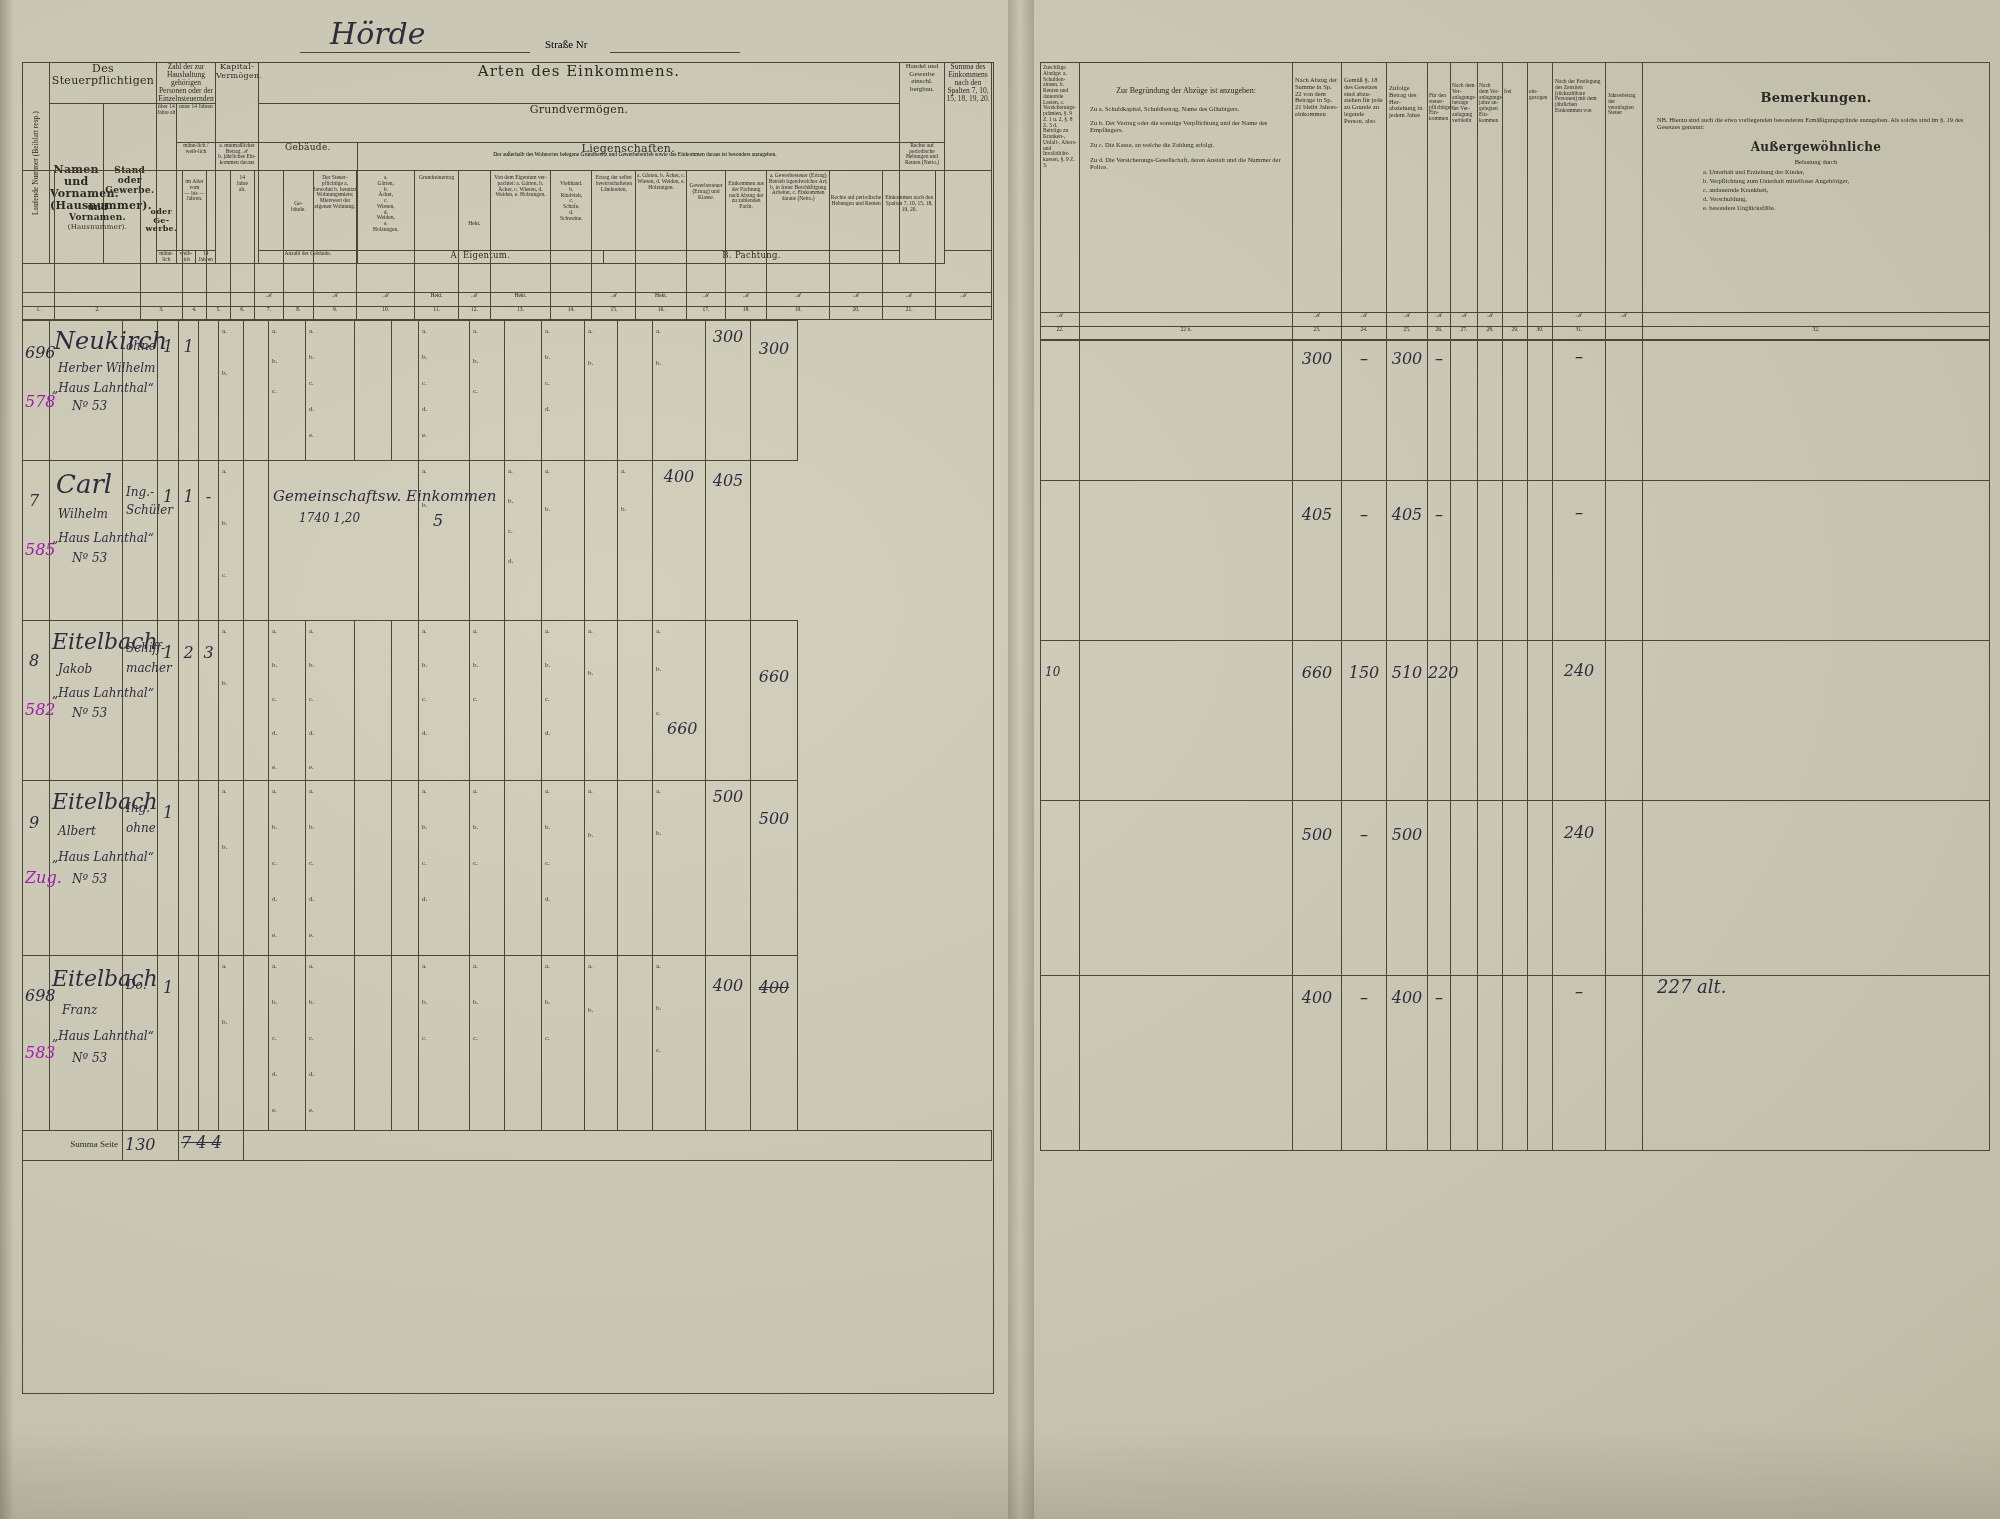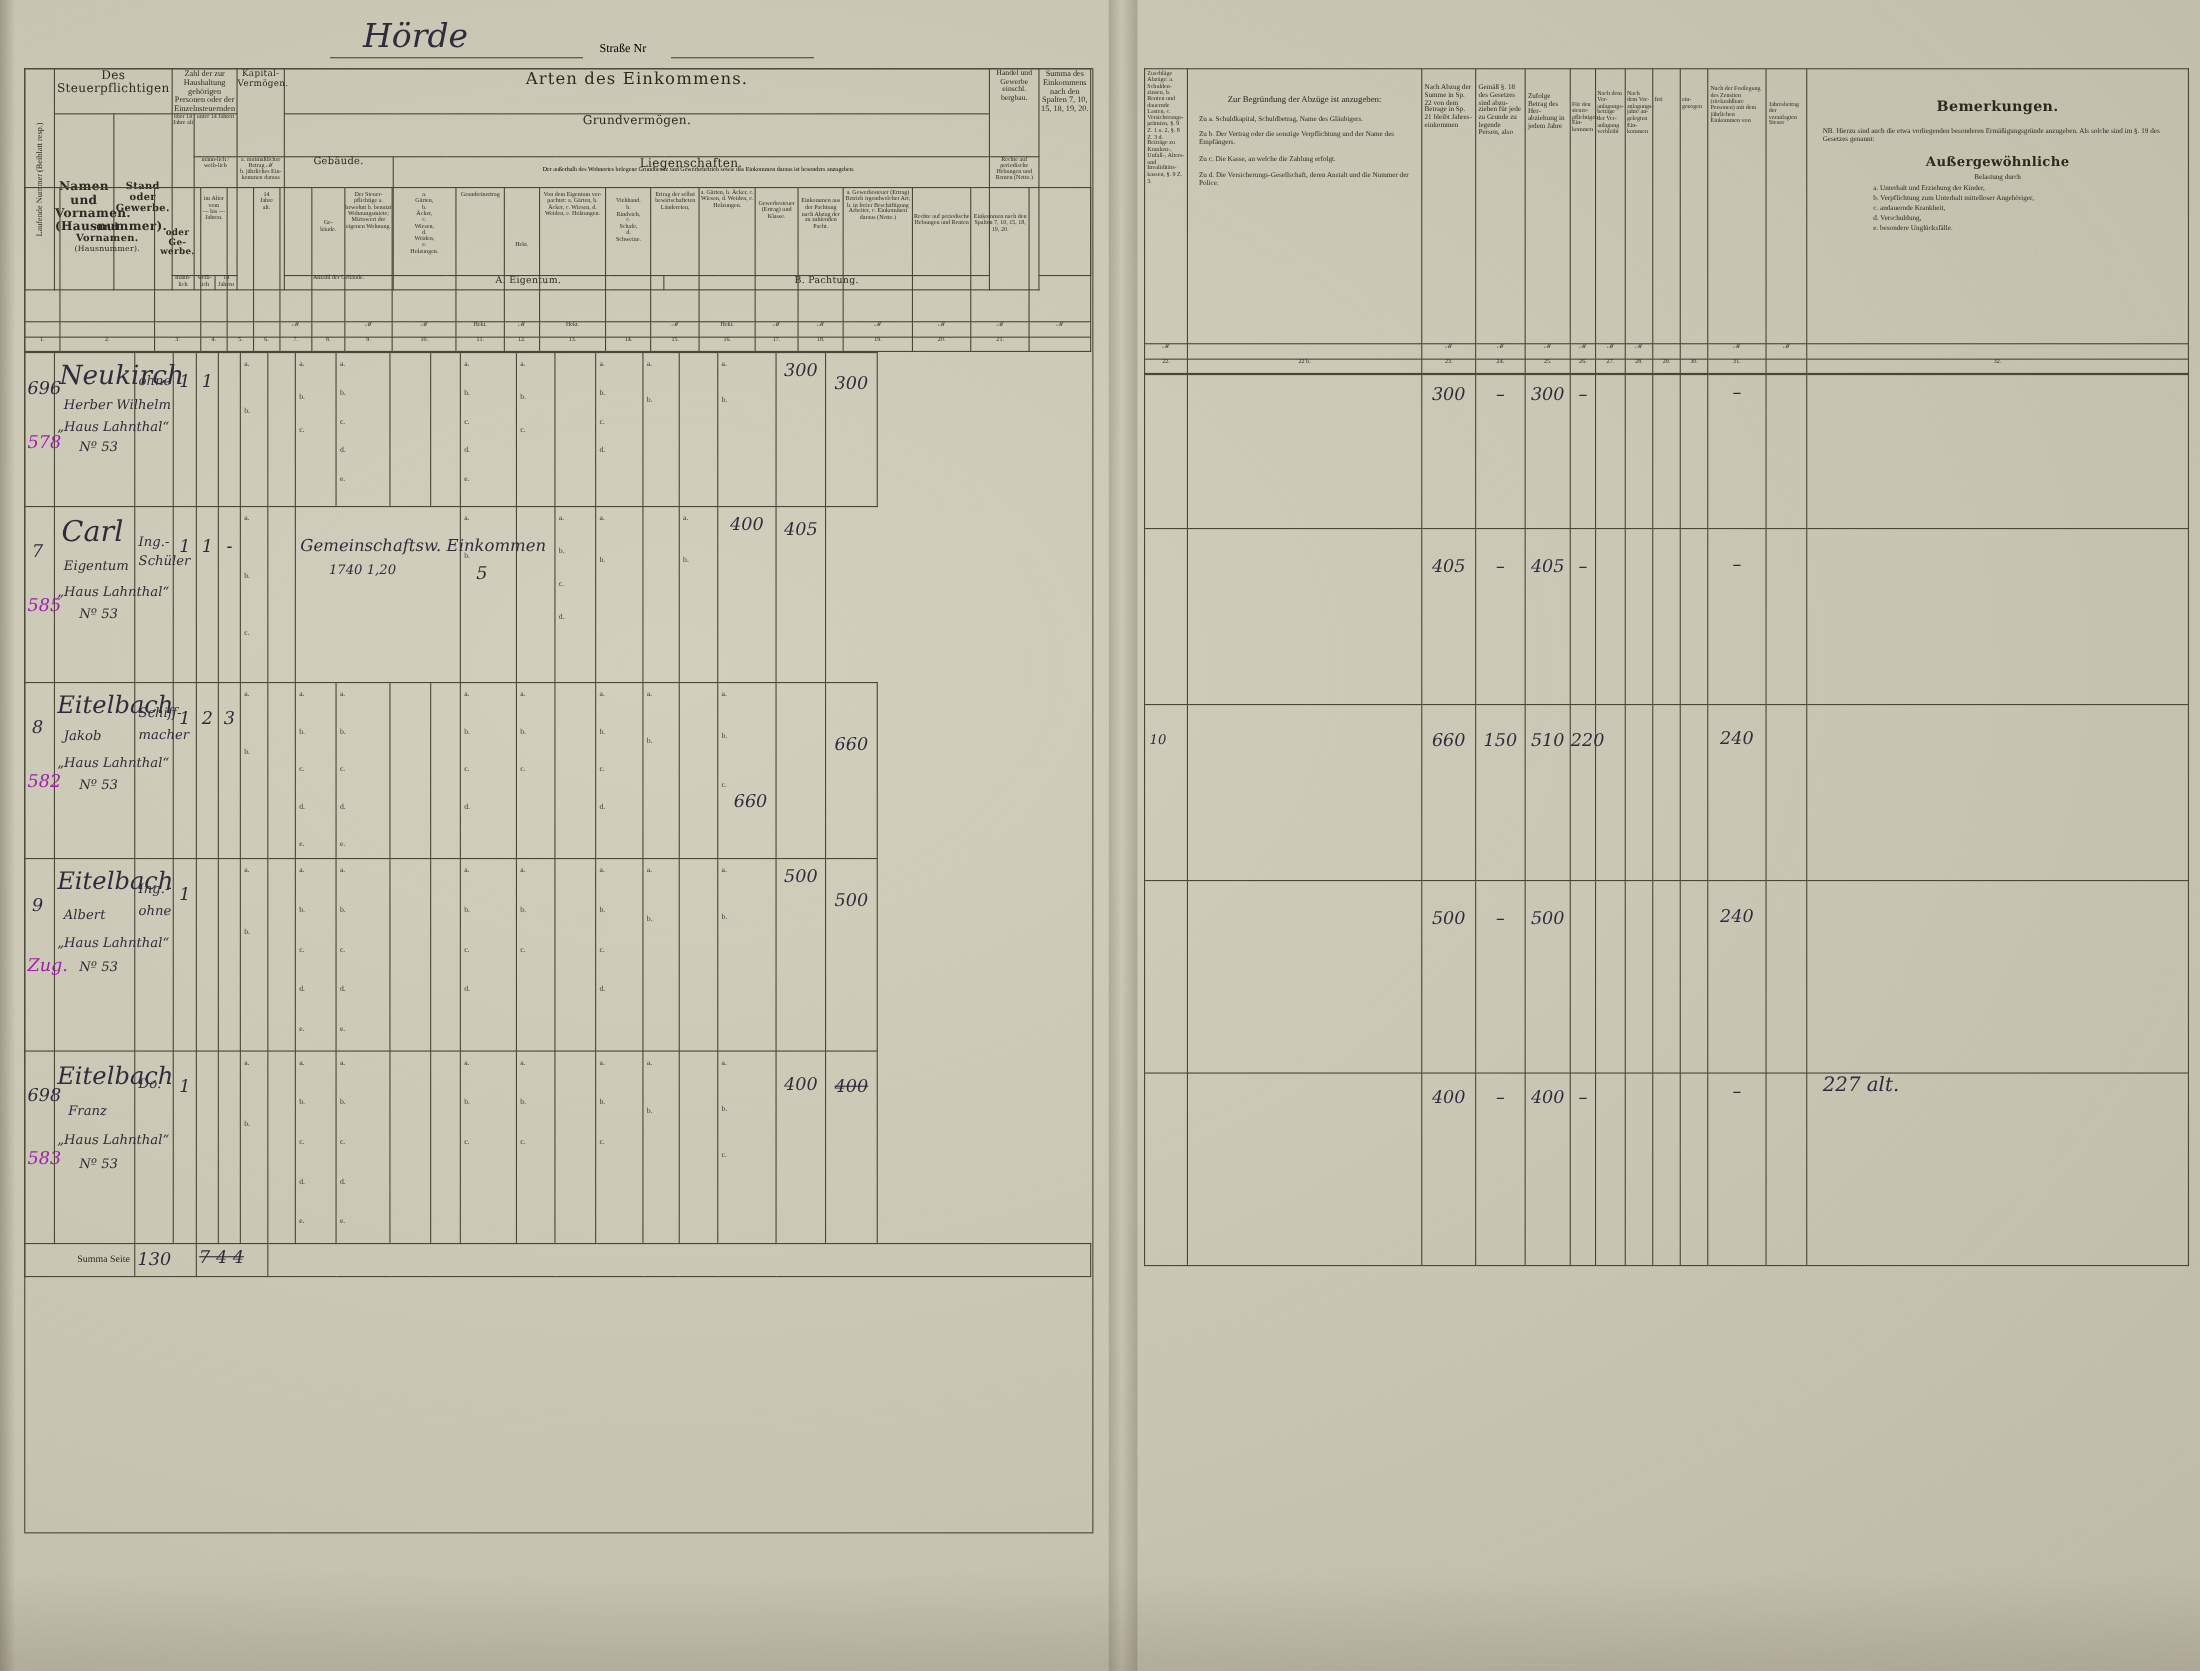--- a/index.html
+++ b/index.html
@@ -338,21 +338,21 @@
     </td>
   </tr>
 
   <tr style="height:160px;">
     <td>
       <div class="hw md" style="margin:30px 0 0 6px;">7</div>
       <div class="hw md red" style="margin:30px 0 0 2px;">585</div>
     </td>
     <td>
       <div class="hw" style="font-size:26px;margin:8px 0 0 6px;">Carl</div>
-      <div class="hw sm" style="margin:8px 0 0 8px;">Eigentum</div>
+      <div class="hw sm" style="margin:8px 0 0 8px;">Wilhelm</div>
       <div class="hw sm" style="margin:10px 0 0 2px;">„Haus Lahnthal“</div>
       <div class="hw sm" style="margin:6px 0 0 22px;">Nº 53</div>
     </td>
     <td>
       <div class="hw sm" style="margin:24px 0 0 3px;">Ing.-</div>
       <div class="hw sm" style="margin:4px 0 0 3px;">Schüler</div>
     </td>
     <td class="ctr">
           <div class="hw md" style="margin-top:26px;">1</div>
         </td>

